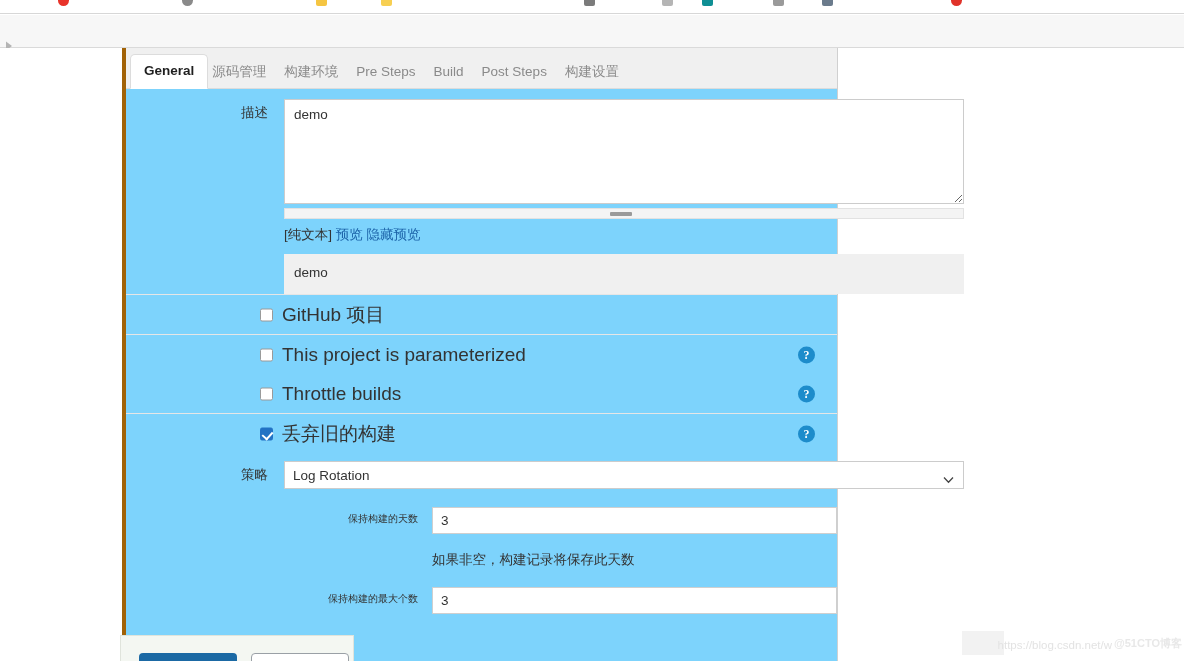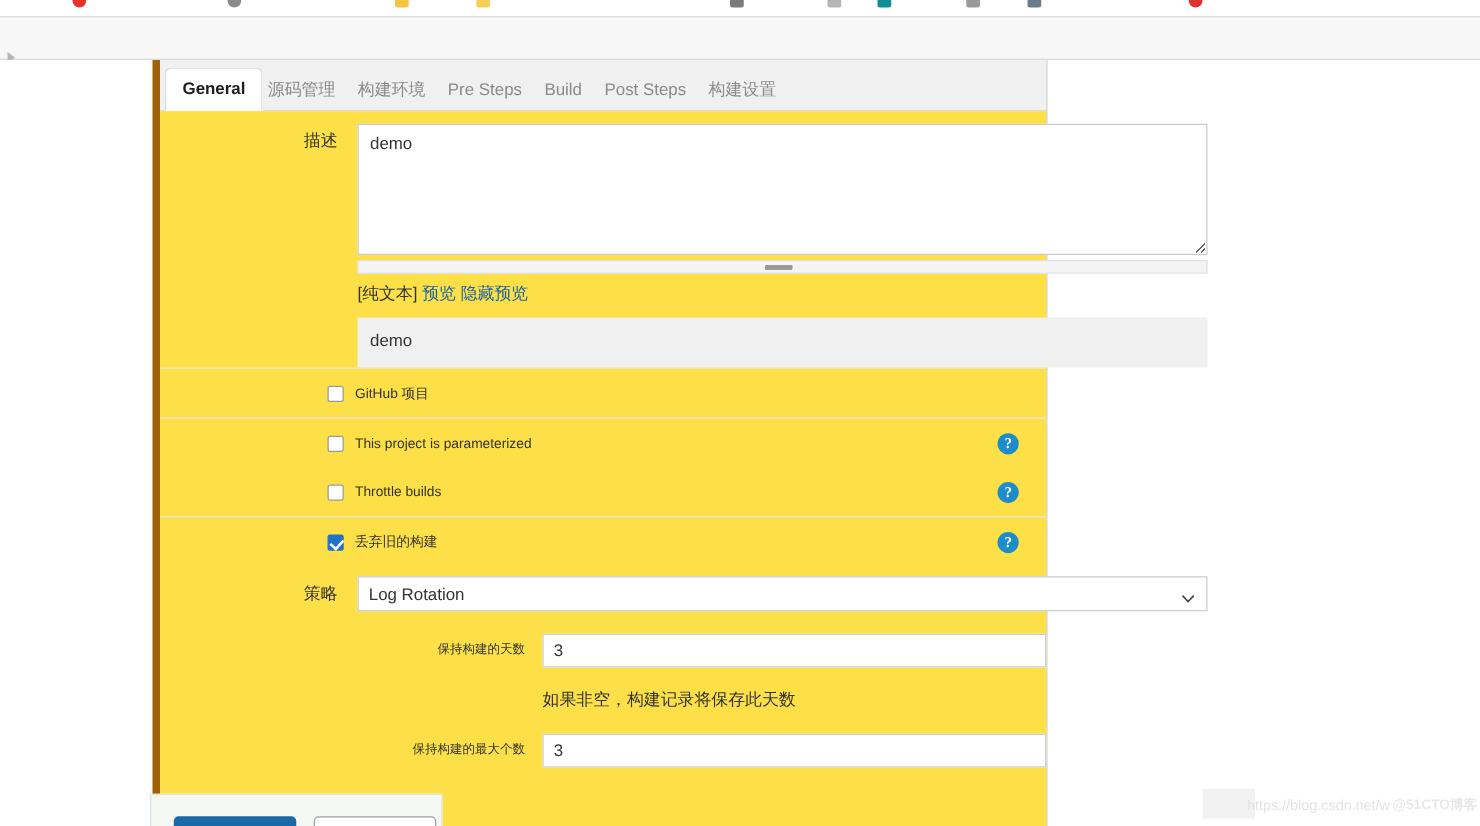--- a/index.html
+++ b/index.html
@@ -46,21 +46,21 @@
     position: absolute; left: 0; top: 48px;
     width: 1184px; height: 613px;
     background: #ffffff;
   }
 
   
   #config-panel {
     position: absolute; left: 122px; top: 0px;
     width: 716px; height: 613px;
     background: #f7f7f7;
-    border-left: 6px solid #a16207;
+    border-left: 4px solid #a16207;
     border-right: 1px solid #d0d0d0;
   }
 
   
   #tab-bar {
     position: absolute; left: 0; top: 0;
     width: 100%; height: 41px;
     background: #f0f0f0;
     border-bottom: 1px solid #dcdcdc;
     display: flex;
@@ -85,21 +85,21 @@
     border-top-right-radius: 5px;
     border: 1px solid #dcdcdc;
     border-bottom: 1px solid #ffffff;
     padding: 9px 13px 11px 13px;
   }
 
   
   #form-body {
     position: absolute; left: 0; top: 41px;
     width: 100%; height: 572px;
-    background: #fde047;
+    background: #7dd3fc;
   }
 
   .row {
     position: relative;
     display: flex;
   }
   .label-col {
     width: 158px;
     flex: 0 0 158px;
     text-align: right;
@@ -185,21 +185,21 @@
     content: "";
     position: absolute;
     left: 3px; top: 1px;
     width: 5px; height: 8px;
     border: solid #ffffff;
     border-width: 0 2px 2px 0;
     transform: rotate(42deg);
   }
   .cb-label {
     margin-left: 22px;
-    font-size: 11px;
+    font-size: 19px;
     color: #333333;
     cursor: pointer;
     white-space: nowrap;
   }
   .help-icon {
     position: absolute;
     right: 22px; top: 50%;
     transform: translateY(-50%);
     width: 17px; height: 17px;
     border-radius: 50%;

